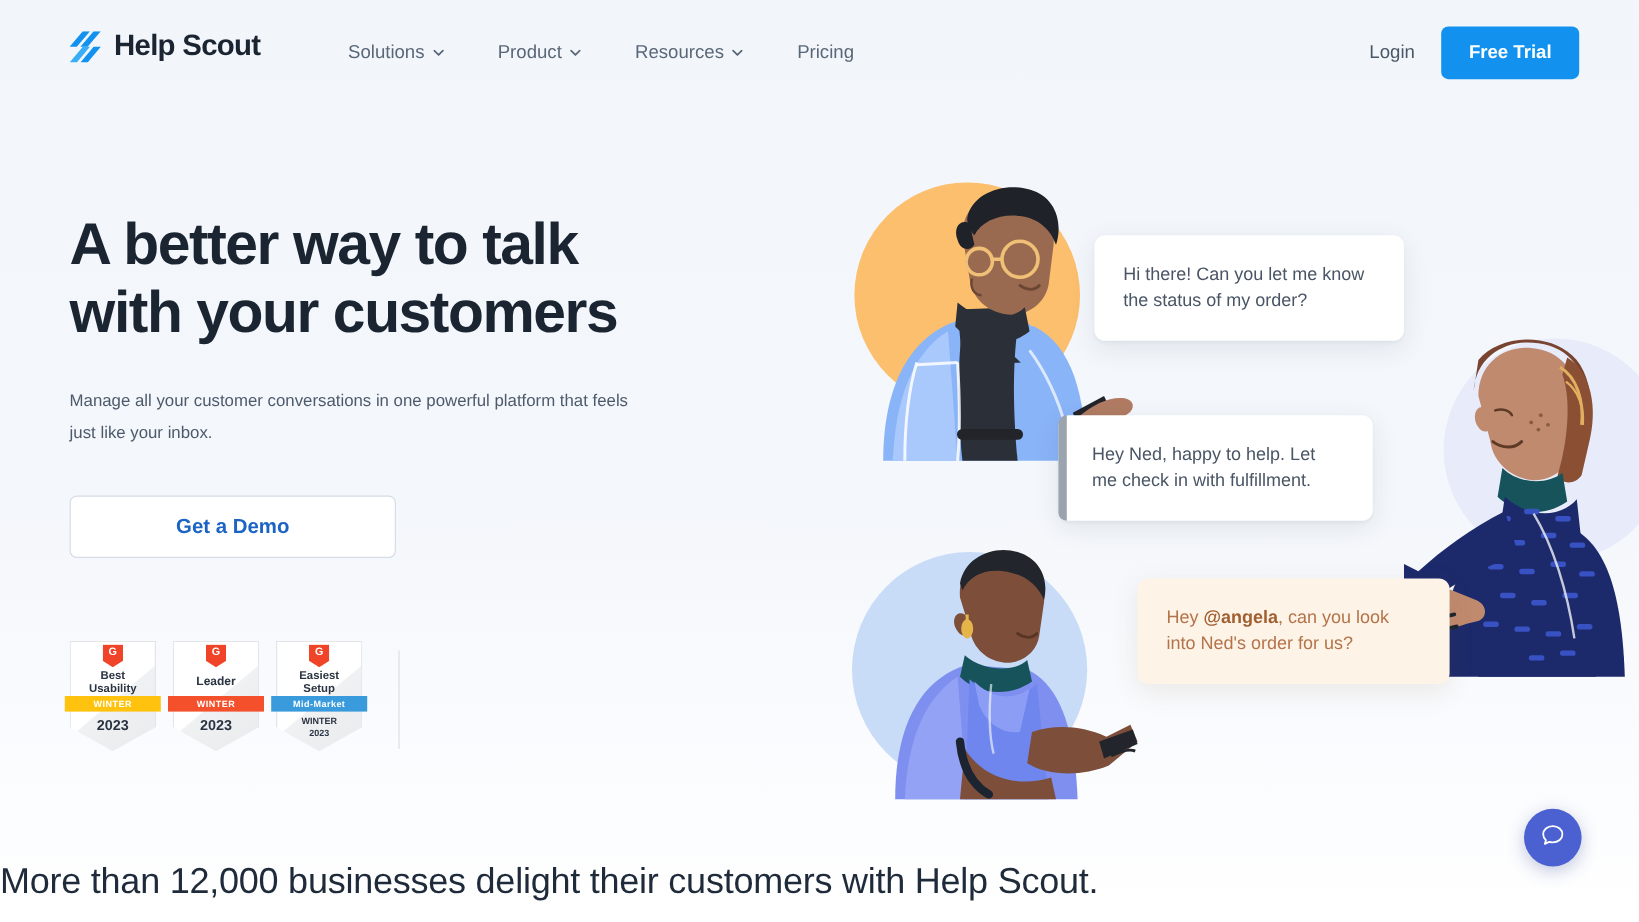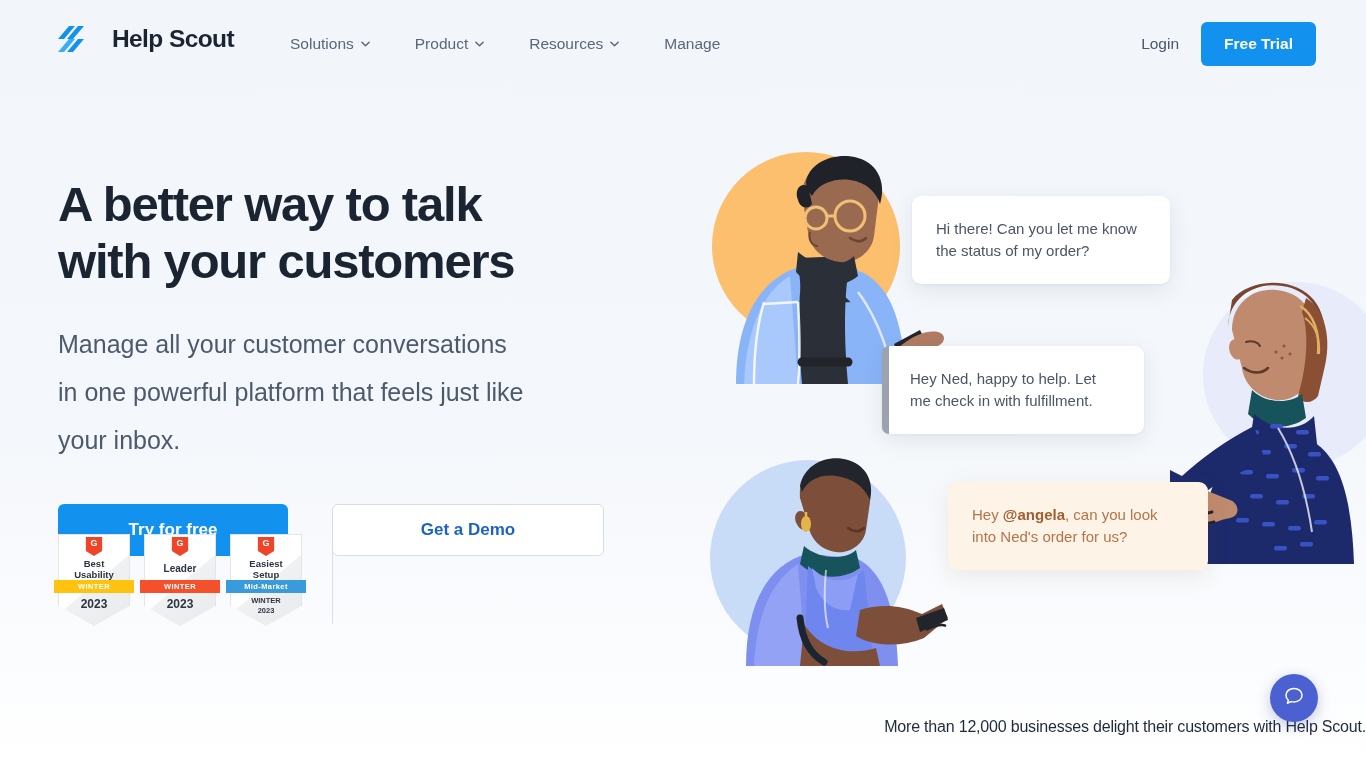--- a/index.html
+++ b/index.html
@@ -15,21 +15,21 @@
     background:linear-gradient(180deg,#f2f6fb 0%,#f4f7fb 55%,#fbfcfe 85%,#ffffff 100%);
   }
 
   
   .header {
     position:absolute; top:0; left:0; width:1366px; height:88px;
     display:flex; align-items:center;
   }
   .logo-wrap {
     position:absolute; left:58px; top:26px;
-    display:flex; align-items:center; gap:24px;
+    display:flex; align-items:center; gap:7px;
     cursor:pointer;
   }
   .logo-mark { width:30px; height:26px; display:block; }
   .logo-text {
     font-size:24.5px; font-weight:bold; color:#1b2532;
     letter-spacing:-0.6px; line-height:1;
   }
   .nav {
     position:absolute; left:254px; top:0; height:88px;
     display:flex; align-items:center; gap:0;margin-left:36px;
@@ -59,21 +59,21 @@
   }
 
   
   .hero-left { position:absolute; left:58px; top:176px; width:600px; }
   .headline {
     font-size:49px; font-weight:bold; color:#1b2532;
     line-height:1.17; letter-spacing:-1.2px;
   }
   .subhead {
     margin-top:29px;
-    font-size:25px; color:#4d5a6b;
+    font-size:14px; color:#4d5a6b;
     line-height:1.92; max-width:475px;
     font-weight:400;
   }
   .cta-row { margin-top:40px; display:flex; gap:44px; }
   .btn-primary {
     background:#1292ee; color:#fff;
     font-size:17px; font-weight:bold;
     border:none; border-radius:6px;
     width:230px; height:52px; cursor:pointer;
   }
@@ -159,22 +159,22 @@
     box-shadow:0 6px 22px rgba(120,80,40,0.10);
   }
   .b3 b { color:#a05f30; font-weight:bold; }
 
   
   .person { position:absolute; }
 
   
   .tagline {
     position:absolute; left:0; top:718px; width:1366px;
-    text-align:right;
-    font-size:16px; color:#1f2b3a;
+    text-align:left;
+    font-size:30px; color:#1f2b3a;
     letter-spacing:-0.2px;
   }
 
   
   .chat-widget {
     position:absolute; right:48px; bottom:46px;
     width:48px; height:48px; border-radius:50%;
     background:#4b61d1;
     box-shadow:0 4px 14px rgba(40,60,140,0.28);
     display:flex; align-items:center; justify-content:center;
@@ -219,38 +219,37 @@
       </div>
       <div class="nav-item">
         <span>Resources</span>
         <span>
           <svg class="chev" viewBox="0 0 10 6">
               <path d="M1 1 L5 5 L9 1" stroke="#5a6778" stroke-width="1.6" fill="none" stroke-linecap="round" stroke-linejoin="round"></path>
             </svg>
         </span>
       </div>
       <div class="nav-item">
-        <span>Manage</span>
+        <span>Pricing</span>
       </div>
     </nav>
 
     <div class="header-right">
       <a class="login-link">Login</a>
       <button class="btn-trial">Free Trial</button>
     </div>
   </header>
 
   <section class="hero-left">
     <h1 class="headline">
       <span>A better way to talk</span><br>
       <span>with your customers</span>
     </h1>
     <p class="subhead">Manage all your customer conversations in one powerful platform that feels just like your inbox.</p>
     <div class="cta-row">
-      <button class="btn-primary">Try for free</button>
       <button class="btn-secondary">Get a Demo</button>
     </div>
   </section>
 
   <div class="badges-row">
 
     <div class="badge">
       <div class="badge-shield"></div>
       <div class="g2">G</div>
       <div class="badge-title">

